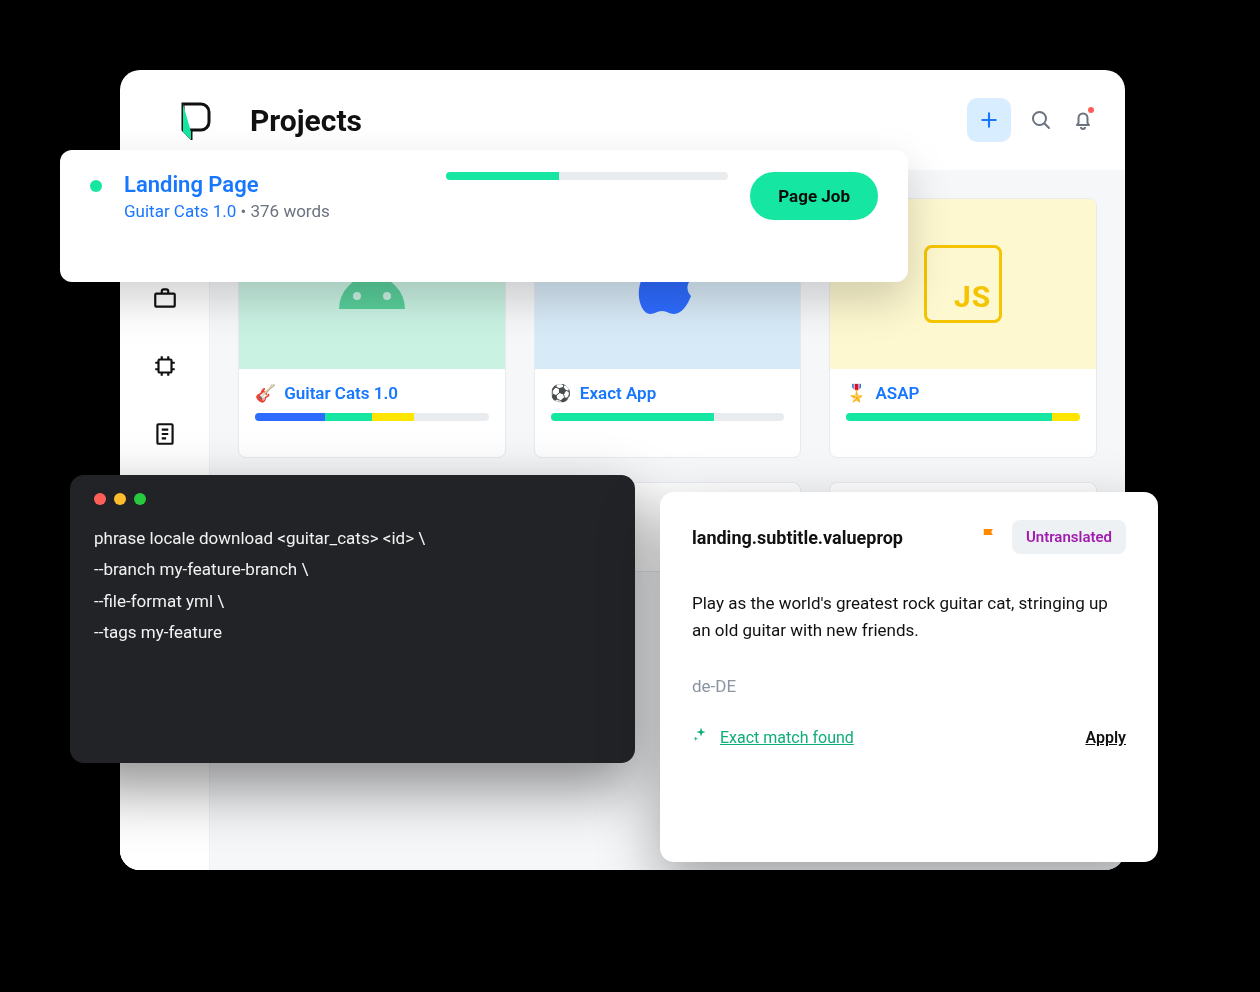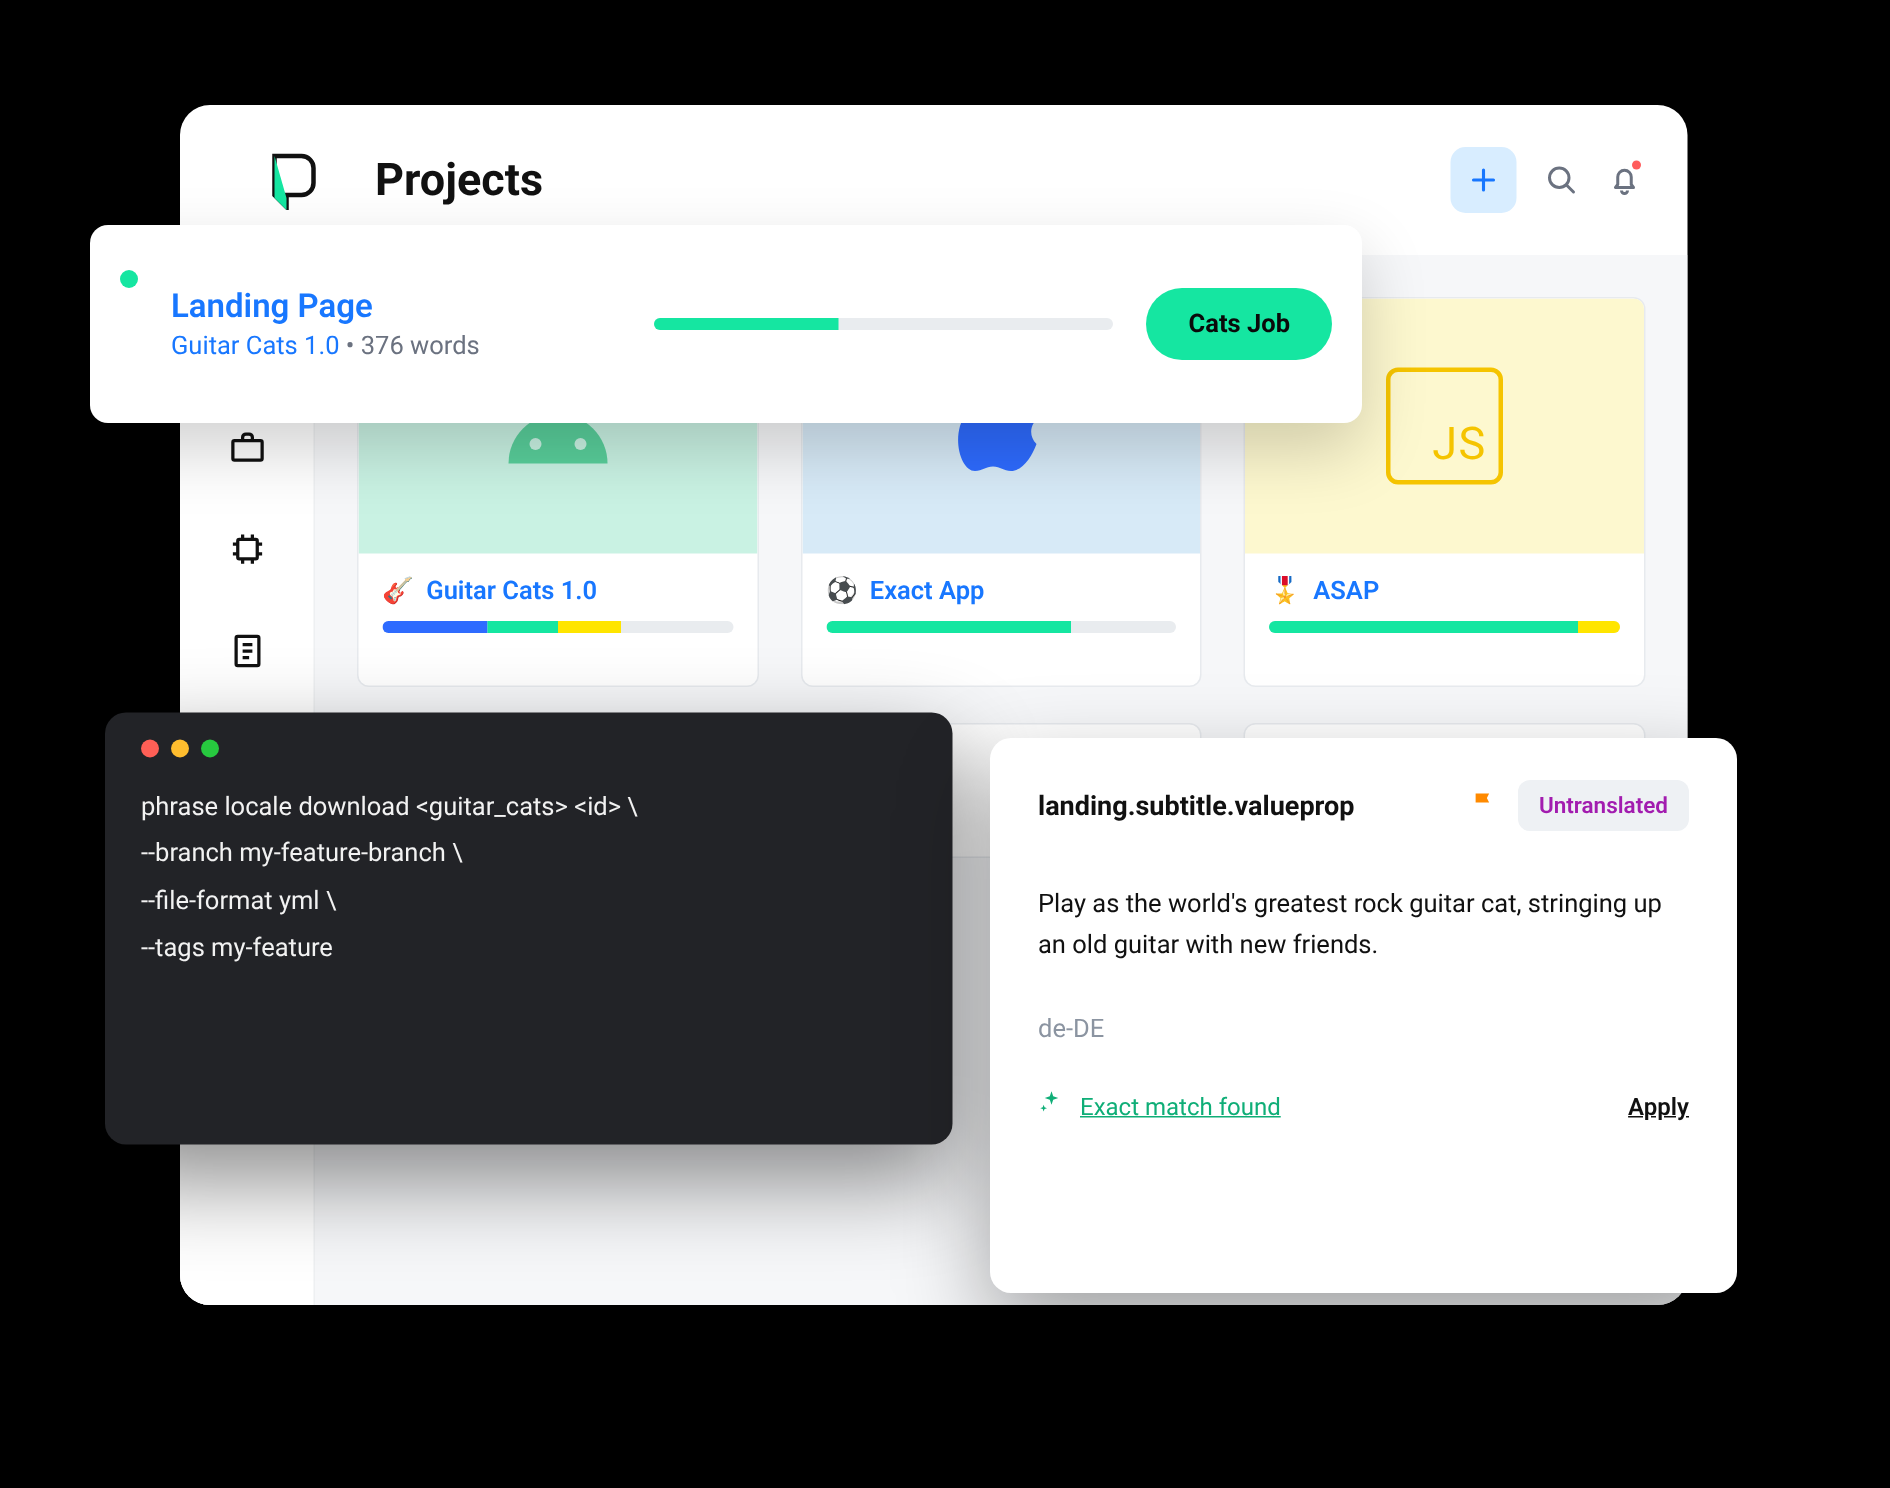--- a/index.html
+++ b/index.html
@@ -56,27 +56,27 @@
   .seg.teal{background:#15e6a1;}
   .seg.yellow{background:#ffe500;}
 
   .row2{position:absolute; left:118px; right:28px; top:312px; display:flex; gap:28px;}
   .row2 .card{height:90px; background:#fff;}
 
   
   .android{width:90px;height:60px;}
   .apple{width:60px;height:72px;}
   .js-box{width:78px;height:78px;border:3px solid #f5c400;border-radius:8px;display:flex;align-items:flex-end;justify-content:flex-end;padding:6px 8px;}
-  .js-box span{font-size:30px;font-weight:400;color:#f5c400;letter-spacing:1px;}
+  .js-box span{font-size:30px;font-weight:700;color:#f5c400;letter-spacing:1px;}
 
   
   .job-card{
     position:absolute; left:60px; top:150px; width:848px; height:132px;
     background:#fff; border-radius:12px; box-shadow:0 18px 44px rgba(0,0,0,0.18);
-    display:flex; align-items:center; padding:22px 20px; gap:22px;
+    display:flex; align-items:flex-start; padding:22px 30px; gap:22px;
   }
   .status-dot{width:12px;height:12px;background:#15e6a1;border-radius:50%; align-self:flex-start; margin-top:8px;}
   .job-info{flex:0 0 300px;}
   .job-title{font-size:22px;font-weight:600;color:#1877ff;}
   .job-sub{font-size:17px;color:#1877ff; margin-top:4px;}
   .job-sub .muted{color:#6b7280;}
   .job-line2{font-size:17px;color:#6b7280;margin-top:6px;}
   .job-progress{flex:1; height:8px; background:#e9ecef; border-radius:99px; overflow:hidden;}
   .job-progress .fill{height:100%; width:40%; background:#15e6a1;}
   .view-job-btn{
@@ -255,21 +255,21 @@
     <div class="job-title">Landing Page</div>
     <div class="job-sub">
       <span>Guitar Cats 1.0</span>
       <span class="muted"> • </span>
       <span class="muted">376 words</span>
     </div>
   </div>
   <div class="job-progress">
     <div class="fill"></div>
   </div>
-  <div class="view-job-btn">Cats Job</div>
+  <div class="view-job-btn">Page Job</div>
 </div>
 
 <div class="terminal">
   <div class="tl-dots">
     <div class="tl-dot r"></div>
     <div class="tl-dot y"></div>
     <div class="tl-dot g"></div>
   </div>
   <div class="line">phrase locale download &lt;guitar_cats&gt; &lt;id&gt; \</div>
   <div class="line">--branch my-feature-branch \</div>

